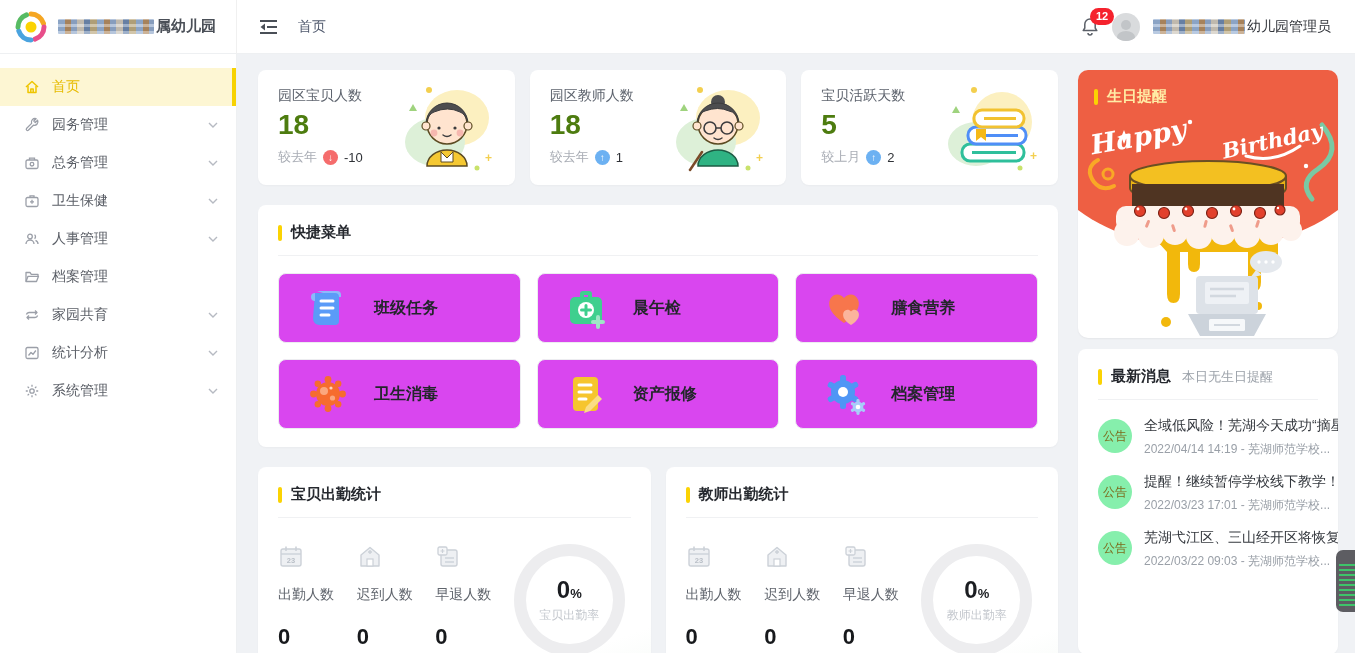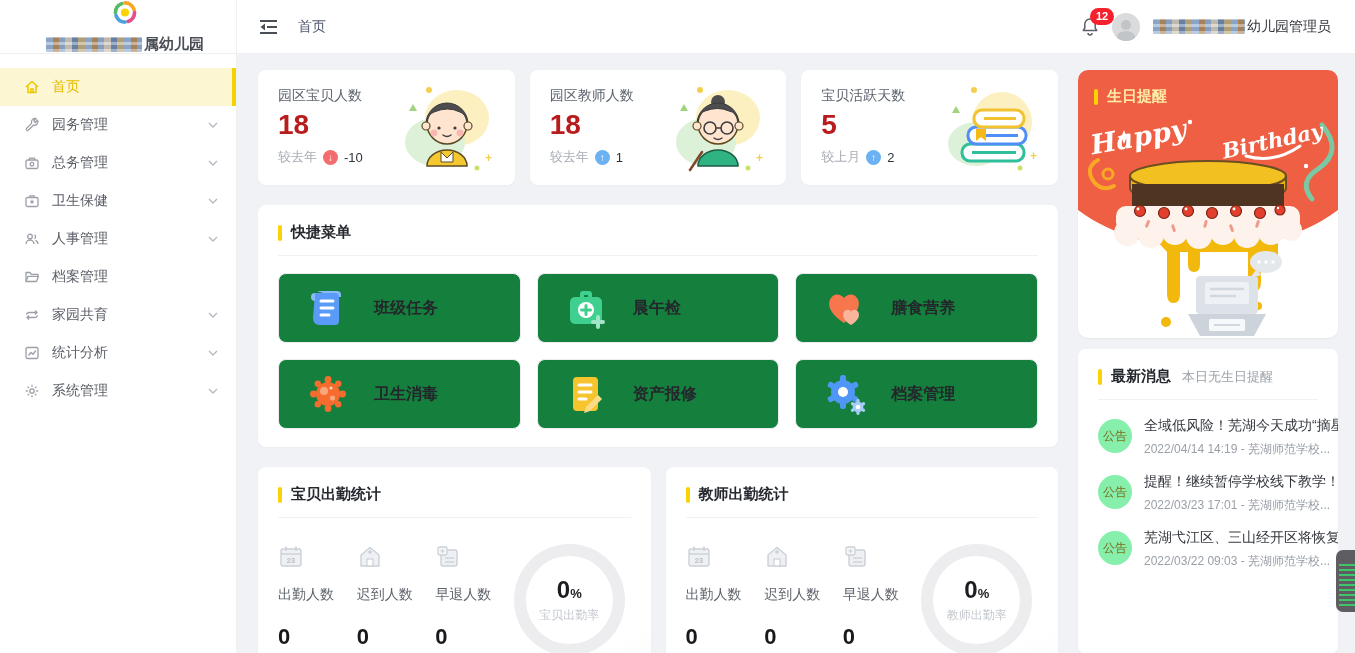--- a/index.html
+++ b/index.html
@@ -3,21 +3,21 @@
 <meta charset="utf-8">
 <style>
   * { margin:0; padding:0; box-sizing:border-box; }
   html,body { width:1355px; height:653px; overflow:hidden; background:#f0f2f5;
     font-family:"Liberation Sans","DejaVu Sans",sans-serif; }
 
   
   .header { position:absolute; top:0; left:0; width:1355px; height:54px; background:#fff;
     border-bottom:1px solid #eef0f2; display:flex; align-items:center; z-index:20; }
   .brand { width:237px; height:54px; display:flex; align-items:center; gap:10px;
-    padding-left:14px; border-right:1px solid #f0f0f0;flex-direction:column; }
+    padding-left:14px; border-right:1px solid #f0f0f0; }
   .brand-title { font-size:15px; font-weight:bold; color:#4a4f57; display:flex; align-items:center; gap:2px; white-space:nowrap; }
   .mosaic { display:inline-block; height:15px; border-radius:1px; vertical-align:middle;
     background-image:
       repeating-linear-gradient(0deg, rgba(255,255,255,.35) 0 3px, rgba(0,0,0,.06) 3px 7px),
       repeating-linear-gradient(90deg,#94aed1 0 7px,#b08a61 7px 13px,#8fa7c9 13px 19px,#cbc4b8 19px 26px,#6c87ad 26px 32px,#baa87e 32px 39px); }
   .collapse { margin-left:22px; cursor:pointer; display:flex; }
   .breadcrumb { margin-left:20px; font-size:14px; color:#515a6e; }
   .header-right { margin-left:auto; display:flex; align-items:center; gap:13px; padding-right:24px; }
   .bell-wrap { position:relative; display:flex; }
   .badge { position:absolute; top:-9px; left:9px; background:#f5222d; color:#fff; font-size:11px;
@@ -41,41 +41,41 @@
   .main { position:absolute; left:237px; top:54px; right:0; bottom:0; padding:16px 17px 0 21px;
     display:flex; gap:20px; overflow:hidden; }
   .col-main { width:800px; flex:none; }
   .col-right { width:260px; flex:none; }
   .card { background:#fff; border-radius:8px; box-shadow:0 1px 2px rgba(0,0,0,.03); }
 
   
   .stat-row { display:flex; gap:15px; margin-bottom:20px; }
   .stat-card { flex:1; height:115px; padding:17px 20px; position:relative; overflow:hidden; }
   .stat-title { font-size:14px; color:#5e646e; }
-  .stat-value { font-size:28px; font-weight:bold; color:#b91c1c; margin-top:4px; }
+  .stat-value { font-size:28px; font-weight:bold; color:#4d7c0f; margin-top:4px; }
   .stat-cmp { display:flex; align-items:center; gap:6px; margin-top:7px; font-size:13px; color:#a9adb5; }
   .trend { width:15px; height:15px; border-radius:50%; color:#fff; font-size:10px; line-height:15px;
     text-align:center; flex:none; }
   .trend.down { background:#f56c6c; } .trend.up { background:#6cb1f2; }
   .delta { color:#2f3237; }
   .illus { position:absolute; right:14px; top:12px; }
 
   
   .panel { padding:18px 20px; }
   .panel-head { display:flex; align-items:center; gap:9px;font-family:Liberation Mono, monospace; }
   .ybar { width:4px; height:16px; background:#fbd303; border-radius:2px; flex:none; }
   .panel-title { font-size:15px; font-weight:bold; color:#25282e; }
   .panel-sub { font-size:13px; color:#9aa0a8; margin-left:2px; }
   .hdiv { height:1px; background:#f0f1f3; margin:13px 0 17px; }
 
   
   .quick-card { margin-bottom:20px; }
   .quick-grid { display:grid; grid-template-columns:repeat(3,1fr); gap:16px; }
   .quick-item { height:70px; border:1px solid #ececf0; border-radius:8px; display:flex;
-    align-items:center; padding-left:28px; gap:25px; cursor:pointer; background:#15803d; }
+    align-items:center; padding-left:28px; gap:25px; cursor:pointer; background:#d946ef; }
   .quick-label { font-size:16px; font-weight:bold; color:#23262b; }
 
   
   .att-row { display:flex; gap:15px; }
   .att-card { flex:1; height:260px; padding:18px 20px; position:relative; overflow:hidden;
     background-image:linear-gradient(160deg, rgba(255,255,255,0) 75%, rgba(224,238,226,.45)); }
   .att-body { display:flex; align-items:flex-start; margin-top:26px; }
   .att-stat { width:80px; }
   .att-label { font-size:14px; color:#5f646c; margin-top:12px; }
   .att-value { font-size:22px; font-weight:bold; color:#17191c; margin-top:20px; }

